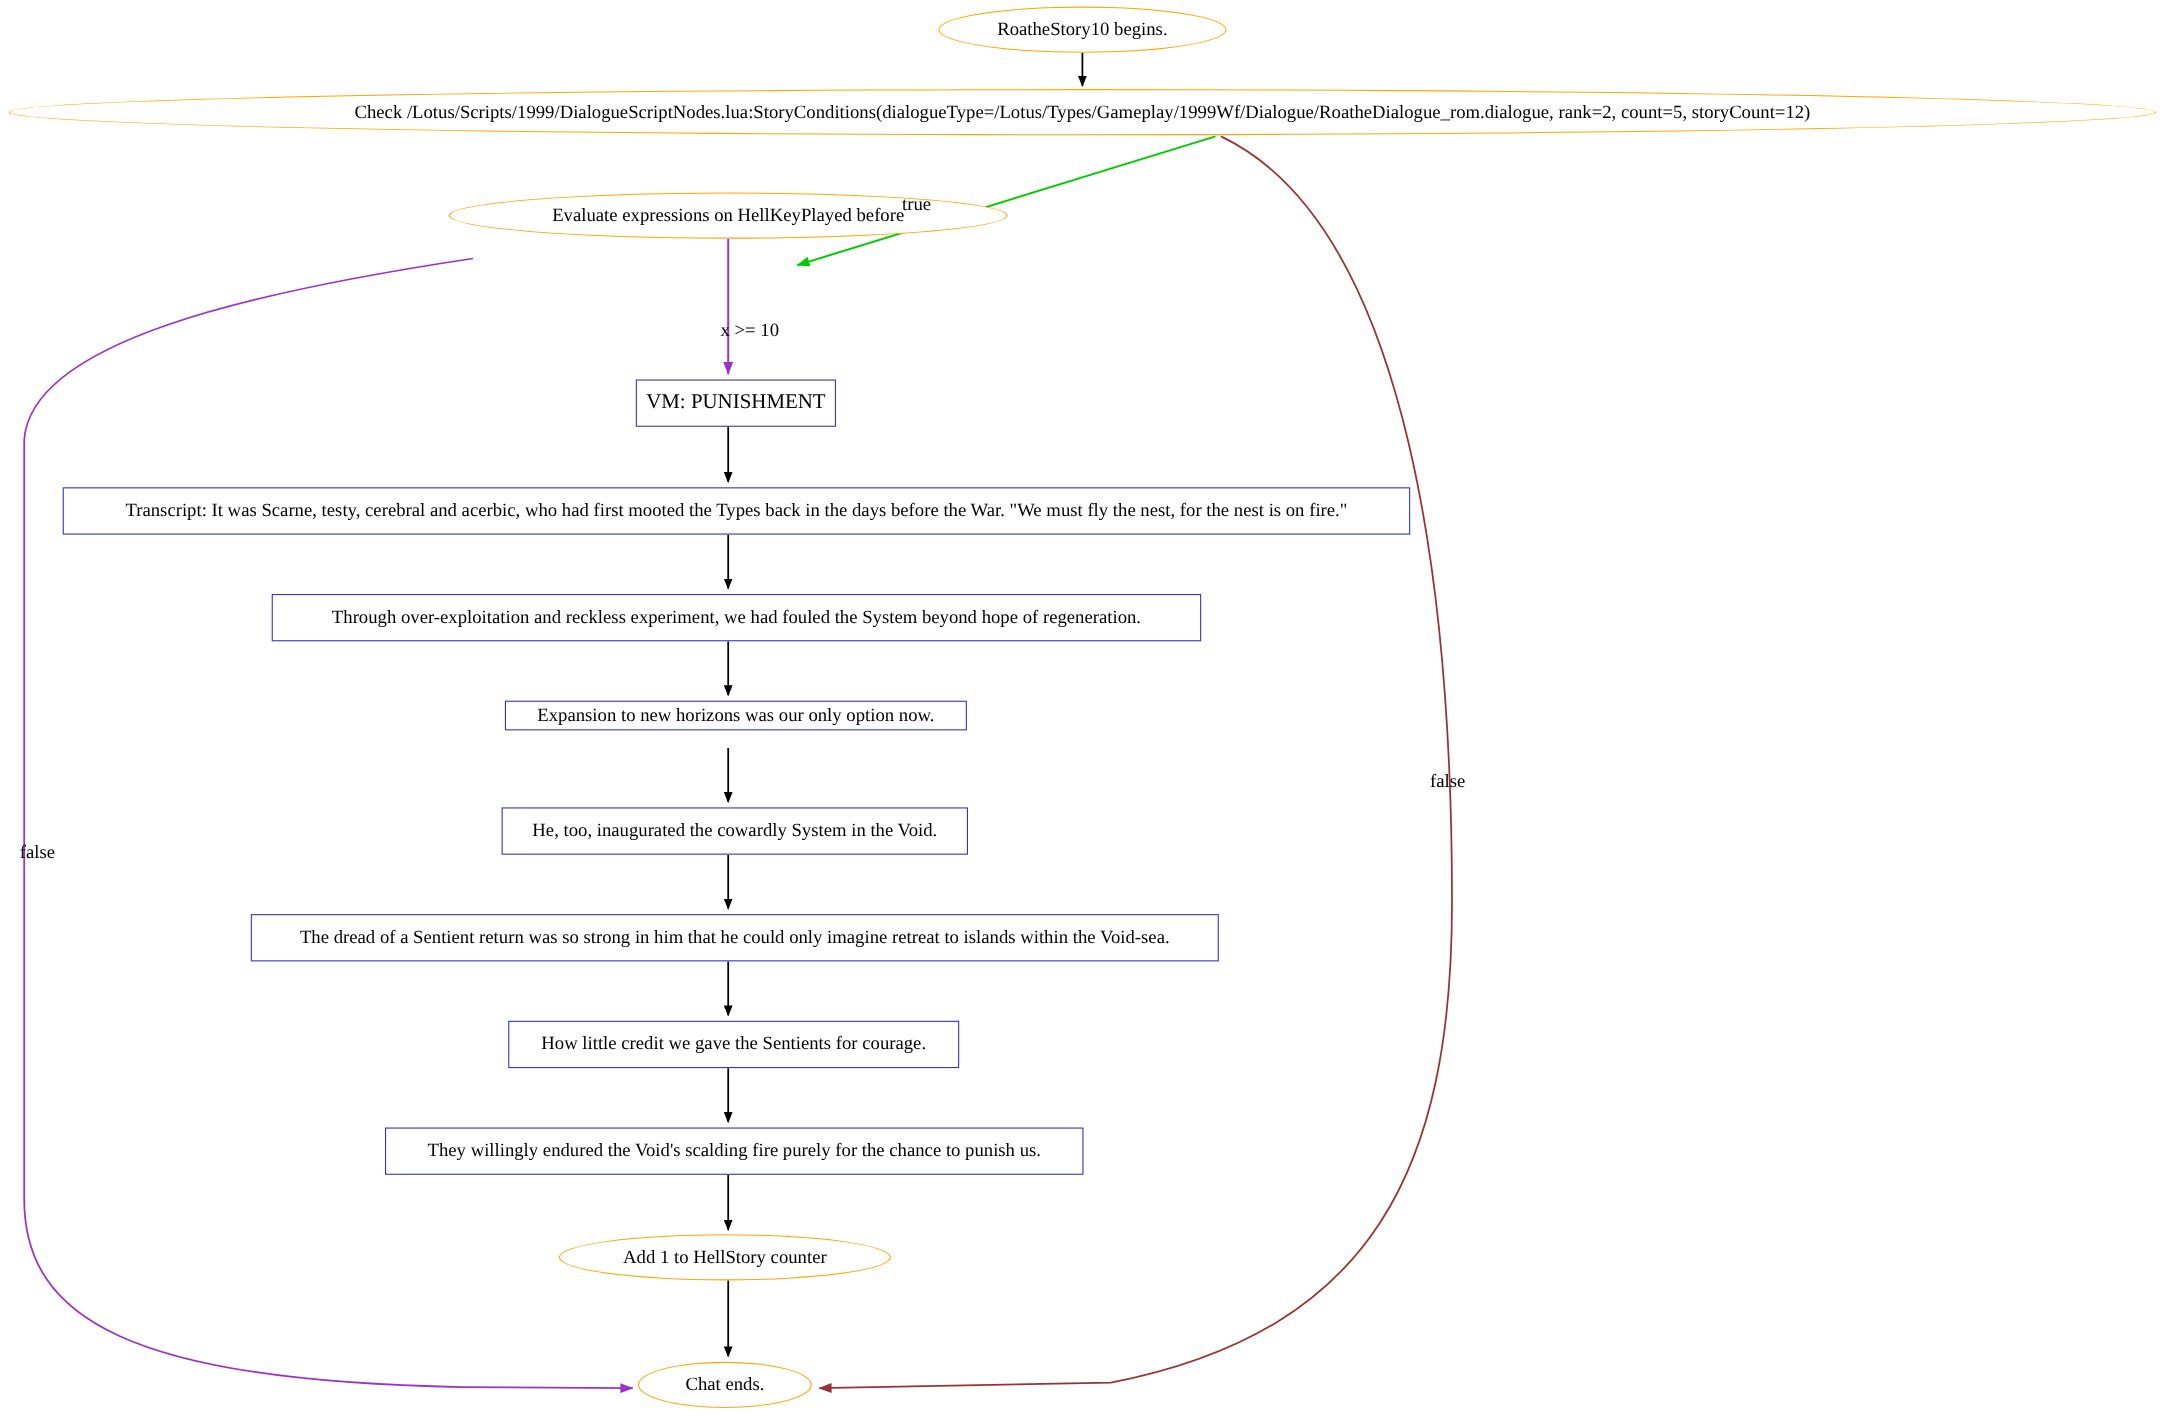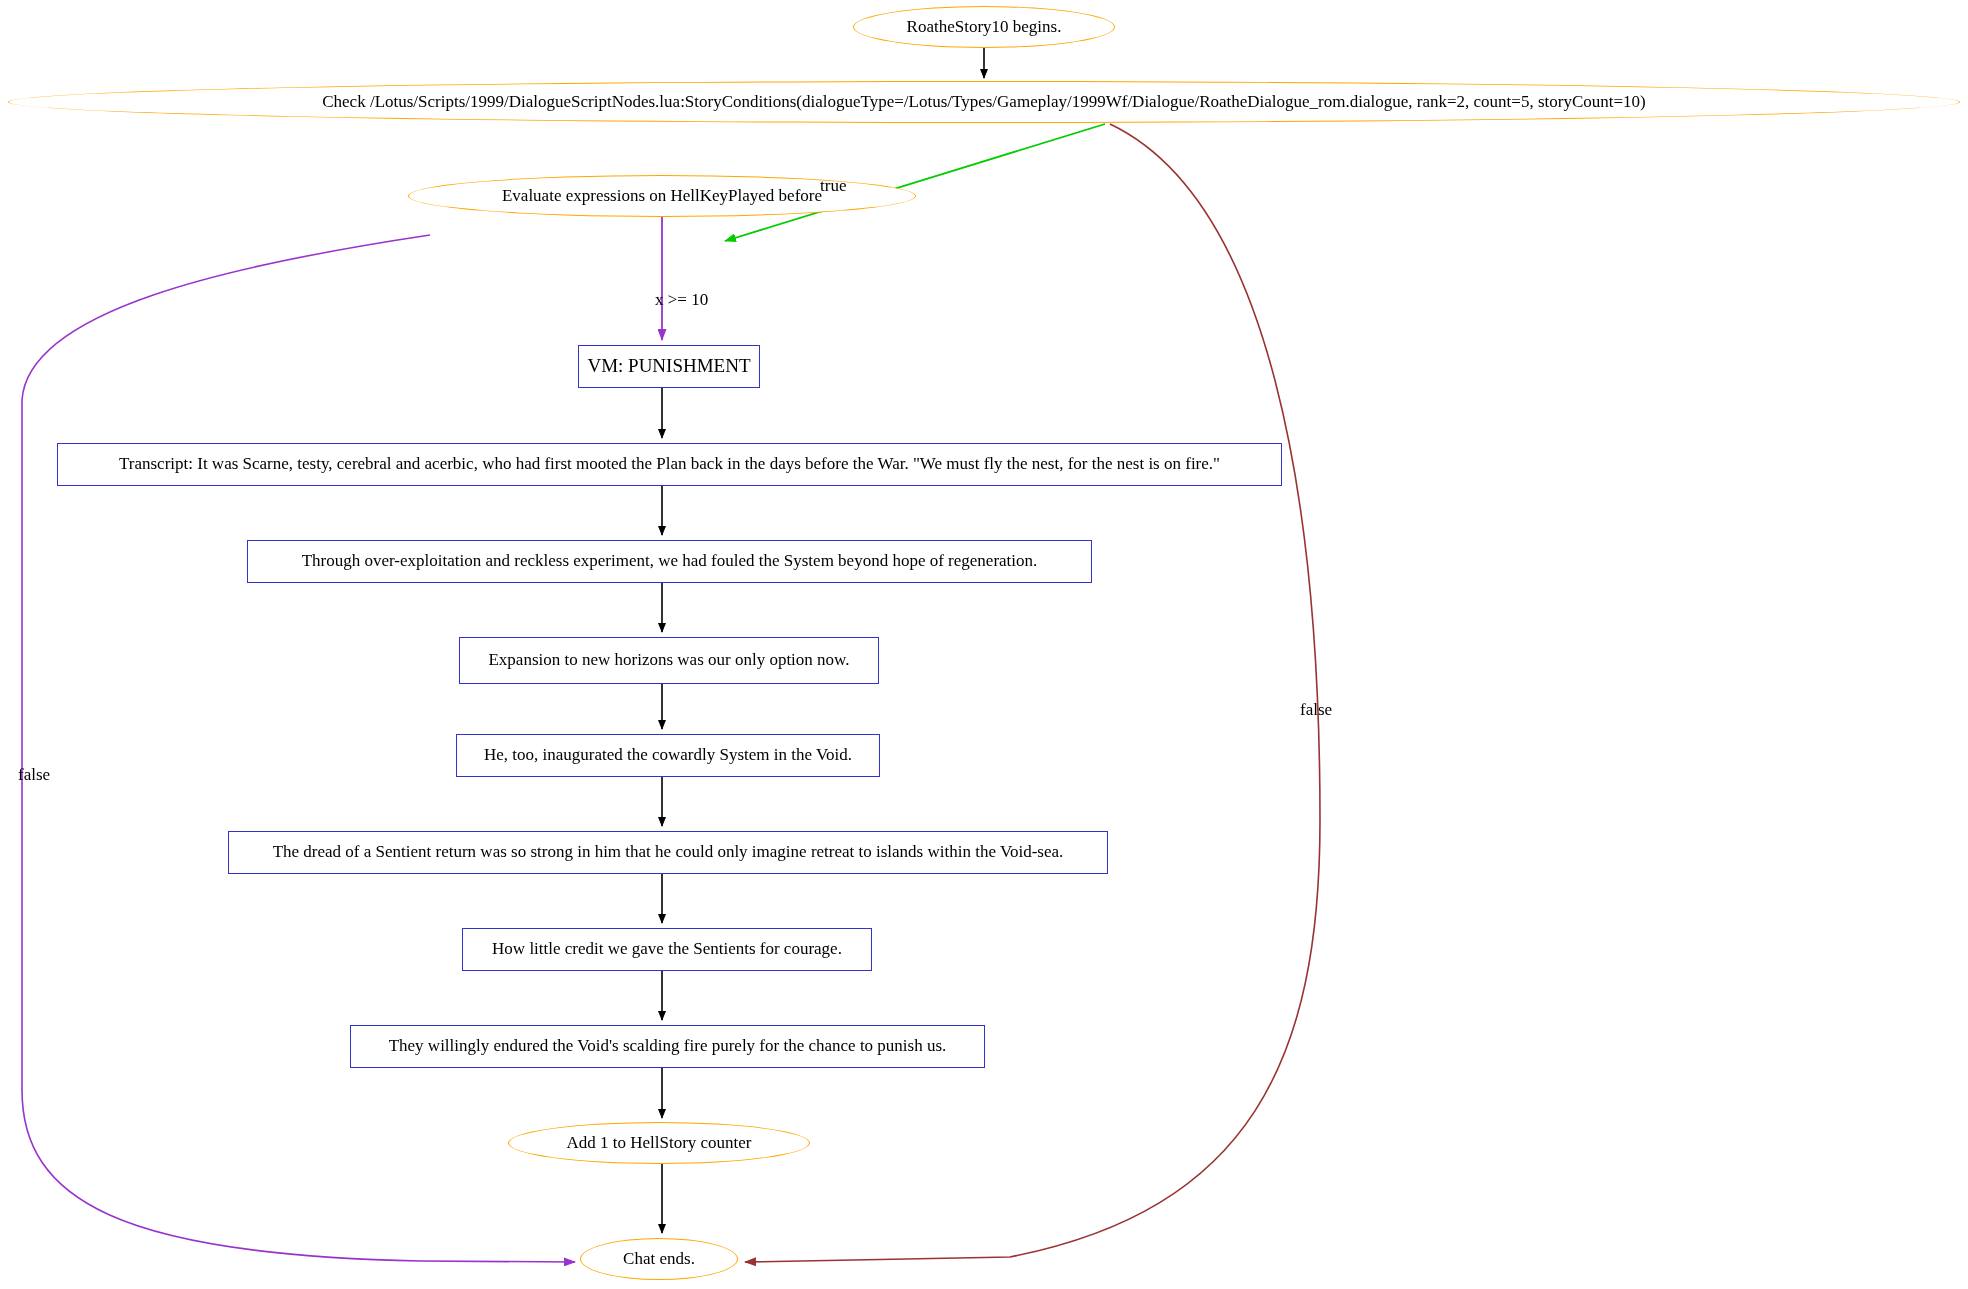--- a/index.html
+++ b/index.html
@@ -108,40 +108,40 @@
     <path d="M1110,124 C1270,200 1320,500 1320,820 C1320,1060 1250,1210 1010,1257 L745,1262" stroke="#993333" stroke-width="1.6" fill="none" marker-end="url(#arrow-maroon)"></path>
 
     <path d="M430,235 C230,265 28,310 22,400 L22,1090 C22,1200 120,1255 420,1261 L575,1262" stroke="#9933cc" stroke-width="1.6" fill="none" marker-end="url(#arrow-purple)"></path>
   </svg>
 
   <div class="node node-ellipse" style="left:853px; top:6px; width:262px; height:42px; font-size:17px;">
     <span class="node-label">RoatheStory10 begins.</span>
   </div>
 
   <div class="node node-ellipse" style="left:8px; top:81px; width:1952px; height:42px; font-size:17px;">
-    <span class="node-label">Check /Lotus/Scripts/1999/DialogueScriptNodes.lua:StoryConditions(dialogueType=/Lotus/Types/Gameplay/1999Wf/Dialogue/RoatheDialogue_rom.dialogue, rank=2, count=5, storyCount=10)</span>
+    <span class="node-label">Check /Lotus/Scripts/1999/DialogueScriptNodes.lua:StoryConditions(dialogueType=/Lotus/Types/Gameplay/1999Wf/Dialogue/RoatheDialogue_rom.dialogue, rank=2, count=5, storyCount=12)</span>
   </div>
 
   <div class="node node-ellipse" style="left:408px; top:175px; width:508px; height:42px; font-size:17px;">
     <span class="node-label">Evaluate expressions on HellKeyPlayed before</span>
   </div>
 
   <div class="node node-box" style="left:578px; top:345px; width:182px; height:43px; font-size:19px;">
     <span class="node-label">VM: PUNISHMENT</span>
   </div>
 
   <div class="node node-box" style="left:57px; top:443px; width:1225px; height:43px; font-size:17px;">
-    <span class="node-label">Transcript: It was Scarne, testy, cerebral and acerbic, who had first mooted the Plan back in the days before the War. "We must fly the nest, for the nest is on fire."</span>
+    <span class="node-label">Transcript: It was Scarne, testy, cerebral and acerbic, who had first mooted the Types back in the days before the War. "We must fly the nest, for the nest is on fire."</span>
   </div>
 
   <div class="node node-box" style="left:247px; top:540px; width:845px; height:43px; font-size:17px;">
     <span class="node-label">Through over-exploitation and reckless experiment, we had fouled the System beyond hope of regeneration.</span>
   </div>
 
-  <div class="node node-box" style="left:459px; top:637px; width:420px; height:47px; font-size:17px;">
+  <div class="node node-box" style="left:459px; top:637px; width:420px; height:27px; font-size:17px;">
     <span class="node-label">Expansion to new horizons was our only option now.</span>
   </div>
 
   <div class="node node-box" style="left:456px; top:734px; width:424px; height:43px; font-size:17px;">
     <span class="node-label">He, too, inaugurated the cowardly System in the Void.</span>
   </div>
 
   <div class="node node-box" style="left:462px; top:928px; width:410px; height:43px; font-size:17px;">
     <span class="node-label">How little credit we gave the Sentients for courage.</span>
   </div>

